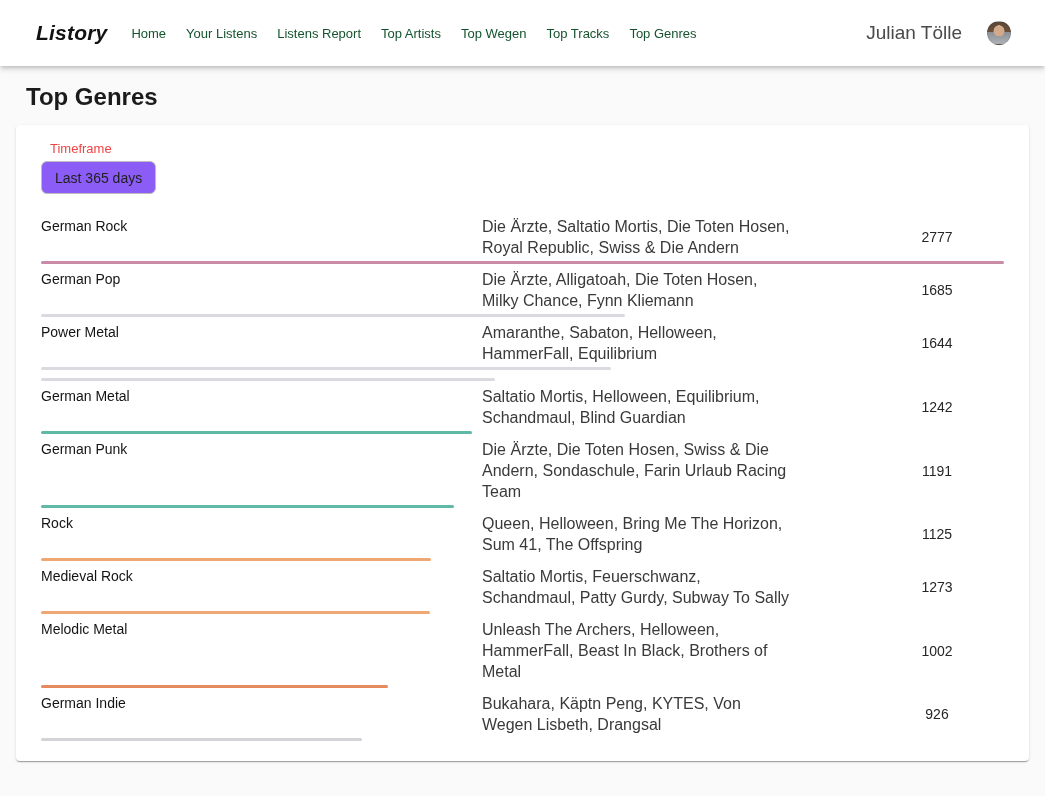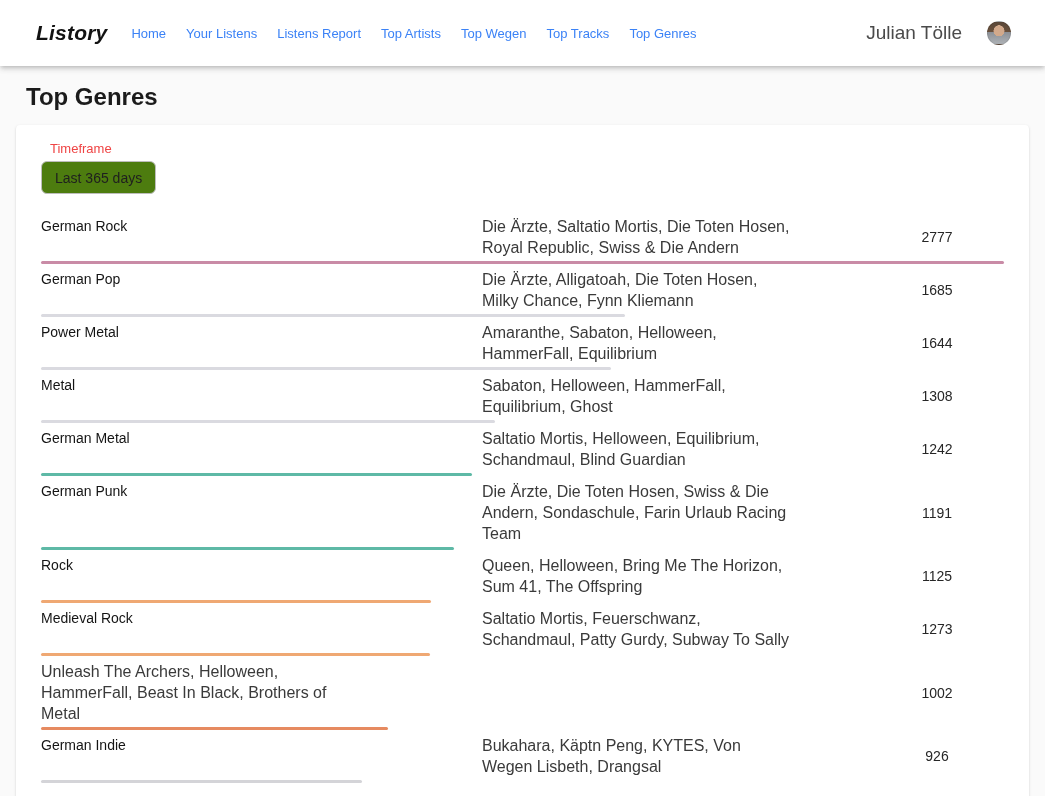--- a/index.html
+++ b/index.html
@@ -19,21 +19,21 @@
     box-shadow: 0 2px 4px -1px rgba(0,0,0,.18), 0 4px 5px 0 rgba(0,0,0,.08), 0 1px 10px 0 rgba(0,0,0,.06);
     position: relative; z-index: 2;
   }
   .logo {
     font-size: 21px; font-weight: 700; font-style: italic;
     color: #121212; margin-right: 24px; letter-spacing: .2px; cursor: pointer;
     white-space: nowrap;
     margin-left: 16px;
   }
   .nav-links { display: flex; align-items: center; column-gap: 20px; }
-  .nav-link { font-size: 13px; color: #3b82f6; cursor: pointer; white-space: nowrap; }
+  .nav-link { font-size: 13px; color: #14532d; cursor: pointer; white-space: nowrap; }
   .nav-right { margin-left: auto; display: flex; align-items: center; column-gap: 25px; }
   .user-name { font-size: 19px; color: #4a4a4a; cursor: pointer; white-space: nowrap; }
   .avatar {
     width: 24px; height: 24px; border-radius: 50%; cursor: pointer; flex: 0 0 auto;
     background:
       radial-gradient(circle at 50% 40%, #d2a98b 31%, rgba(210,169,139,0) 33%),
       linear-gradient(180deg, #5a4738 0%, #69503c 45%, #8c9096 46%, #aeb2b6 100%);
     border: 1px solid rgba(0,0,0,.08);
   }
 
@@ -45,21 +45,21 @@
     margin-top: 14px; background: #ffffff; border-radius: 4px;
     box-shadow: 0 2px 1px -1px rgba(0,0,0,.2), 0 1px 1px 0 rgba(0,0,0,.14), 0 1px 3px 0 rgba(0,0,0,.12);
     padding: 16px 25px 20px;
   }
 
   .tf-label { display: block; font-size: 13px; color: #ef4444; margin: 0 0 5px 9px; }
   .tf-select {
     display: inline-flex; align-items: center;
     height: 33px; padding: 0 13px;
     font-size: 14px; color: #1f1f1f; font-family: inherit;
-    background: #4d7c0f; border: 1px solid #bdbdbd; border-radius: 6px;
+    background: #8b5cf6; border: 1px solid #bdbdbd; border-radius: 6px;
     cursor: pointer;
   }
 
   .genre-list { margin-top: 17px; }
   .genre-row { padding-top: 5px; }
   .row-main { display: flex; align-items: flex-start; }
   .genre-name { width: 441px; font-size: 14px; font-weight: 400; color: #141414; line-height: 21px; }
   .genre-artists { width: 312px; font-size: 16px; color: #3a3a3a; line-height: 21px; }
   .genre-count { width: 134px; margin-left: auto; align-self: center; text-align: center; font-size: 14px; color: #262626; }
   .genre-bar { height: 3px; border-radius: 2px; margin-top: 3px; background: #ddd; }
@@ -112,25 +112,20 @@
   </div>
         <div class="genre-row">
     <div class="row-main">
       <div class="genre-name">Power Metal</div>
       <div class="genre-artists">Amaranthe, Sabaton, Helloween, HammerFall, Equilibrium</div>
       <div class="genre-count">1644</div>
     </div>
     <div class="genre-bar" style="width: 59.2006%; background: rgb(218, 218, 224);"></div>
   </div>
         <div class="genre-row">
-    <div class="row-main">
-      <div class="genre-name">Metal</div>
-      <div class="genre-artists">Sabaton, Helloween, HammerFall, Equilibrium, Ghost</div>
-      <div class="genre-count">1308</div>
-    </div>
     <div class="genre-bar" style="width: 47.1012%; background: rgb(218, 218, 224);"></div>
   </div>
         <div class="genre-row">
     <div class="row-main">
       <div class="genre-name">German Metal</div>
       <div class="genre-artists">Saltatio Mortis, Helloween, Equilibrium, Schandmaul, Blind Guardian</div>
       <div class="genre-count">1242</div>
     </div>
     <div class="genre-bar" style="width: 44.7245%; background: rgb(94, 185, 166);"></div>
   </div>
@@ -153,20 +148,21 @@
         <div class="genre-row">
     <div class="row-main">
       <div class="genre-name">Medieval Rock</div>
       <div class="genre-artists">Saltatio Mortis, Feuerschwanz, Schandmaul, Patty Gurdy, Subway To Sally</div>
       <div class="genre-count">1273</div>
     </div>
     <div class="genre-bar" style="width: 40.4393%; background: rgb(239, 168, 115);"></div>
   </div>
         <div class="genre-row">
     <div class="row-main">
+      <div class="genre-name">Melodic Metal</div>
       <div class="genre-artists">Unleash The Archers, Helloween, HammerFall, Beast In Black, Brothers of Metal</div>
       <div class="genre-count">1002</div>
     </div>
     <div class="genre-bar" style="width: 36.0821%; background: rgb(230, 138, 96);"></div>
   </div>
         <div class="genre-row">
     <div class="row-main">
       <div class="genre-name">German Indie</div>
       <div class="genre-artists">Bukahara, Käptn Peng, KYTES, Von Wegen Lisbeth, Drangsal</div>
       <div class="genre-count">926</div>

